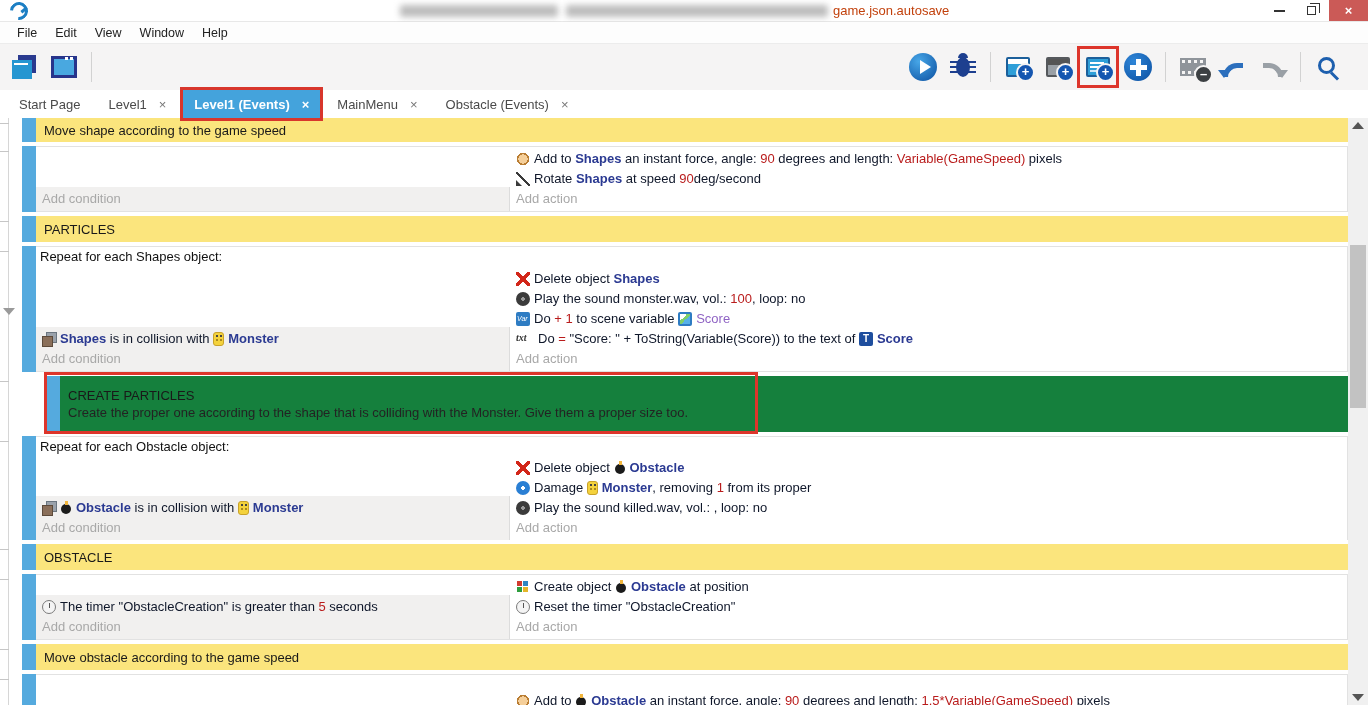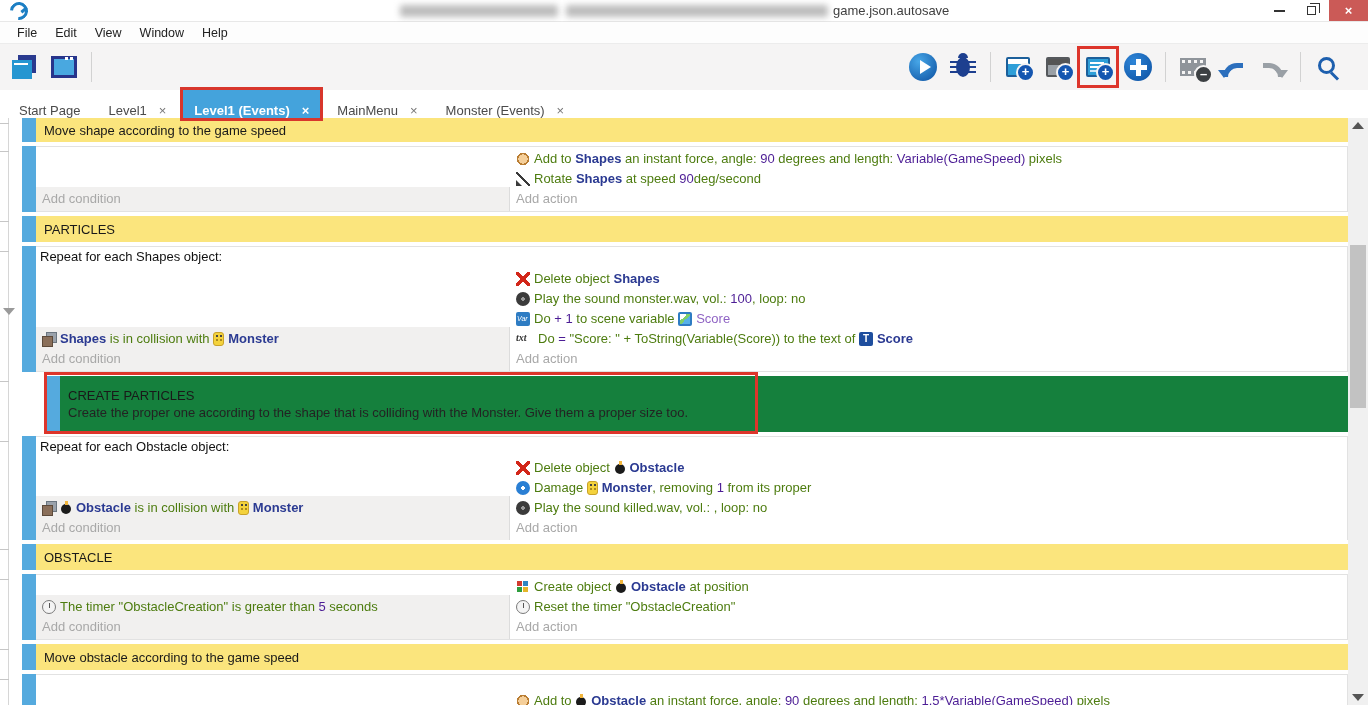--- a/index.html
+++ b/index.html
@@ -4,21 +4,21 @@
 <style>
   *{box-sizing:border-box;margin:0;padding:0}
   html,body{width:1368px;height:705px;overflow:hidden;background:#fff;
     font-family:"Liberation Sans",sans-serif;-webkit-font-smoothing:antialiased}
   
   .titlebar{position:absolute;top:0;left:0;right:0;height:22px;background:#fff;border-bottom:1px solid #e8e8e8}
   .logo{position:absolute;left:10px;top:2px;width:18px;height:18px;border-radius:50%;
     border:3px solid #1d7fc4;border-left-color:transparent;transform:rotate(-40deg)}
   .logo::after{content:"";position:absolute;right:-2px;top:7px;width:7px;height:3px;background:#1d7fc4}
   .blurblock{position:absolute;top:5px;height:12px;background:#bdbdbd;filter:blur(3px);border-radius:2px}
-  .wtitle{position:absolute;left:833px;top:3px;font-size:13px;color:#404040}
+  .wtitle{position:absolute;left:833px;top:3px;font-size:13px;color:#c2410c}
   .wbtn{position:absolute;top:0;height:21px;display:flex;align-items:center;justify-content:center}
   .btn-min{right:74px;width:30px}
   .btn-min i{display:block;width:11px;height:2px;background:#333}
   .btn-restore{right:42px;width:30px}
   .btn-restore i{display:block;width:9px;height:9px;border:1px solid #333;position:relative;background:#fff}
   .btn-restore i::before{content:"";position:absolute;left:2px;top:-4px;width:9px;height:9px;border:1px solid #333;border-left:none;border-bottom:none}
   .btn-close{right:0;width:39px;background:#cb5a57;color:#fff;font-size:13px;font-weight:bold}
   
   .menubar{position:absolute;top:22px;left:0;right:0;height:22px;background:#fdfdfd;border-bottom:1px solid #ececec;display:flex;align-items:center;padding-left:8px}
   .menuitem{font-size:12.5px;color:#222;padding:0 9px;height:100%;display:flex;align-items:center}
@@ -59,21 +59,21 @@
     background:#3c4043;color:#fff;font:bold 13px/13px "Liberation Sans",sans-serif;text-align:center;border:2px solid #f5f4f4}
   .i-undo,.i-redo{width:20px;height:14px;position:relative;margin-top:6px}
   .i-undo{border:5px solid #2c6fbd;border-bottom:none;border-right:none;border-top-left-radius:14px}
   .i-undo::after{content:"";position:absolute;left:-10px;top:2px;border-top:8px solid #2c6fbd;border-left:6px solid transparent;border-right:6px solid transparent}
   .i-redo{border:5px solid #9aa0a6;border-bottom:none;border-left:none;border-top-right-radius:14px}
   .i-redo::after{content:"";position:absolute;right:-10px;top:2px;border-top:8px solid #9aa0a6;border-left:6px solid transparent;border-right:6px solid transparent}
   .i-search{width:17px;height:17px;border:3px solid #1d5fae;border-radius:50%;position:relative;margin:-4px 4px 0 0}
   .i-search::after{content:"";position:absolute;width:3px;height:10px;background:#1d5fae;left:12px;top:11px;transform:rotate(-45deg)}
   
   .tabbar{position:absolute;top:90px;left:0;right:0;height:28px;background:#fff;display:flex;align-items:center;padding-left:8px}
-  .tab{display:flex;align-items:flex-end;height:28px;padding:0 11px;font-size:13px;color:#4a4a4a;margin-right:6px;white-space:nowrap}
+  .tab{display:flex;align-items:center;height:28px;padding:0 11px;font-size:13px;color:#4a4a4a;margin-right:6px;white-space:nowrap}
   .tab .x{margin-left:12px;color:#777;font-size:13px}
   .tab.sel{background:#44a3dc;color:#fff;font-weight:bold;box-shadow:0 0 0 3px #d8362c;z-index:3}
   .tab.sel .x{color:#fff}
   
   .sheet{position:absolute;top:118px;left:0;right:20px;bottom:0;background:#fff;overflow:hidden}
   .sheet::before{content:"";position:absolute;left:8px;top:0;bottom:0;width:1px;background:#d6d6d6}
   .fold{position:absolute;left:3px;top:190px;width:0;height:0;border-top:7px solid #9a9a9a;border-left:6px solid transparent;border-right:6px solid transparent;z-index:2}
   .ev{position:relative;display:flex;align-items:stretch;margin-bottom:4px}
   .ev::before{content:"";position:absolute;left:0;top:5px;width:9px;height:1px;background:#c6c6c6}
   .tree{width:22px;flex:none}
@@ -82,23 +82,23 @@
   .comment{flex:1;background:#fbe57d;padding:3px 8px;font-size:13px;color:#191919;display:flex;flex-direction:column;justify-content:center}
   .comment.sel2{background:#15803d}
   .comment .c2{font-size:13px;color:#232323;margin-top:2px}
   .body{flex:1;display:flex;flex-direction:column;border:1px solid #e2e2e2;border-left:none}
   .rhead{background:#fff;font-size:13px;color:#111;padding:2px 4px;flex:none}
   .cols{display:flex;flex:1;align-items:flex-end}
   .cond{width:474px;flex:none;background:#f1f0ef;border-right:1px solid #dcdcdc;padding:2px 0}
   .act{flex:1;background:#fff;padding:2px 0}
   .line{display:flex;align-items:center;font-size:13px;line-height:20px;padding:0 6px;white-space:nowrap;color:#111}
   .line .seg{white-space:pre}
-  .sg-t{color:#4d7c0f}
+  .sg-t{color:#0f172a}
   .sg-obj{color:#2b3a92;font-weight:bold}
-  .sg-val{color:#4c1d95}
+  .sg-val{color:#b91c1c}
   .sg-var{color:#8f63c4}
   .ghost{color:#a8a8a8}
   .anno{position:absolute;left:44px;top:-4px;width:714px;height:62px;border:3px solid #dd352b;pointer-events:none;z-index:4}
   
   .ic{display:inline-block;width:14px;height:14px;margin-right:4px;vertical-align:-2px;position:relative;flex:none}
   .ic-force{background:radial-gradient(circle at 50% 50%,#f5cf9a 0 46%,#b97d33 47% 62%,transparent 63%)}
   .ic-rotate{background:linear-gradient(45deg,transparent 45%,#3a3a3a 45% 55%,transparent 55%)}
   .ic-rotate::after{content:"";position:absolute;left:0;bottom:0;border-left:6px solid #3a3a3a;border-top:6px solid transparent}
   .ic-delete{background:linear-gradient(45deg,transparent 40%,#d22619 40% 60%,transparent 60%),linear-gradient(135deg,transparent 40%,#d22619 40% 60%,transparent 60%)}
   .ic-sound{border-radius:50%;background:radial-gradient(circle at 50% 50%,#9a9a9a 0 20%,#3b3b3b 21% 72%,#777 73% 100%)}
@@ -211,21 +211,21 @@
     </div>
   <div class="tab sel">
       <span>Level1 (Events)</span>
       <span class="x">×</span>
     </div>
   <div class="tab">
       <span>MainMenu</span>
       <span class="x">×</span>
     </div>
   <div class="tab">
-      <span>Monster (Events)</span>
+      <span>Obstacle (Events)</span>
       <span class="x">×</span>
     </div>
 </div>
 
 <div class="sheet">
   <div class="fold"></div>
 
   <div class="ev" style="height:24px">
     <div class="tree"></div>
     <div class="bar"></div>

